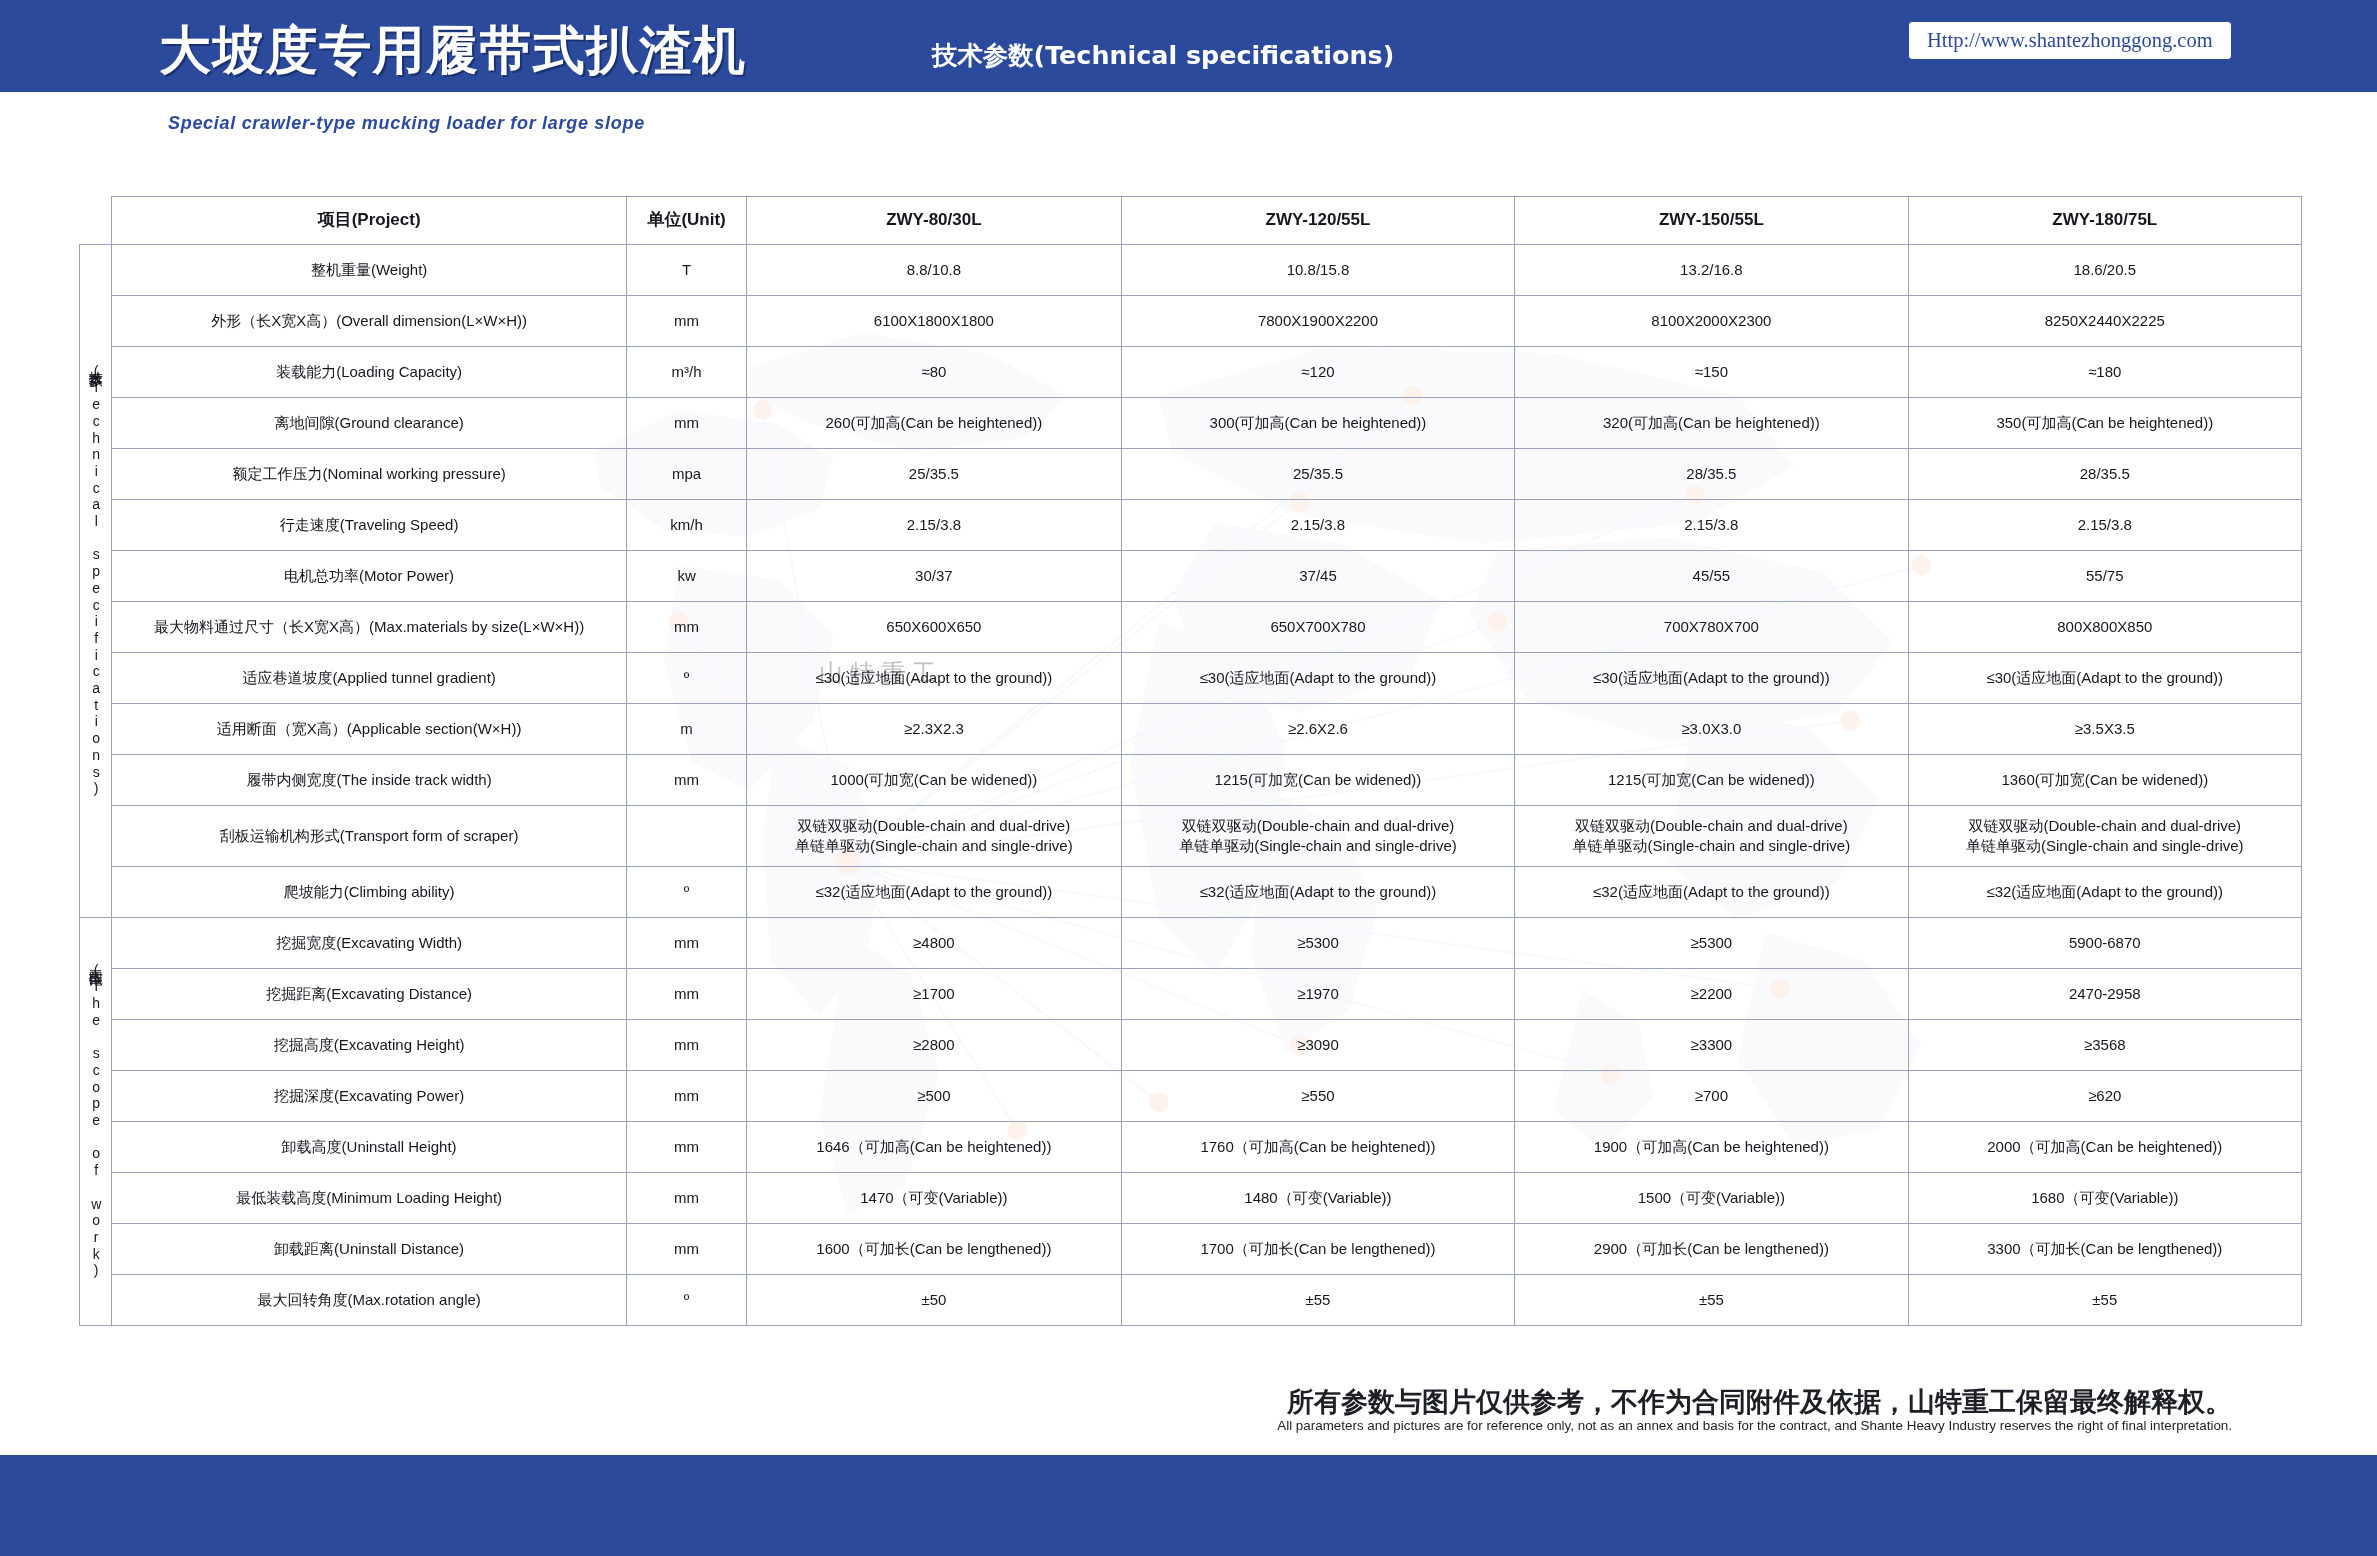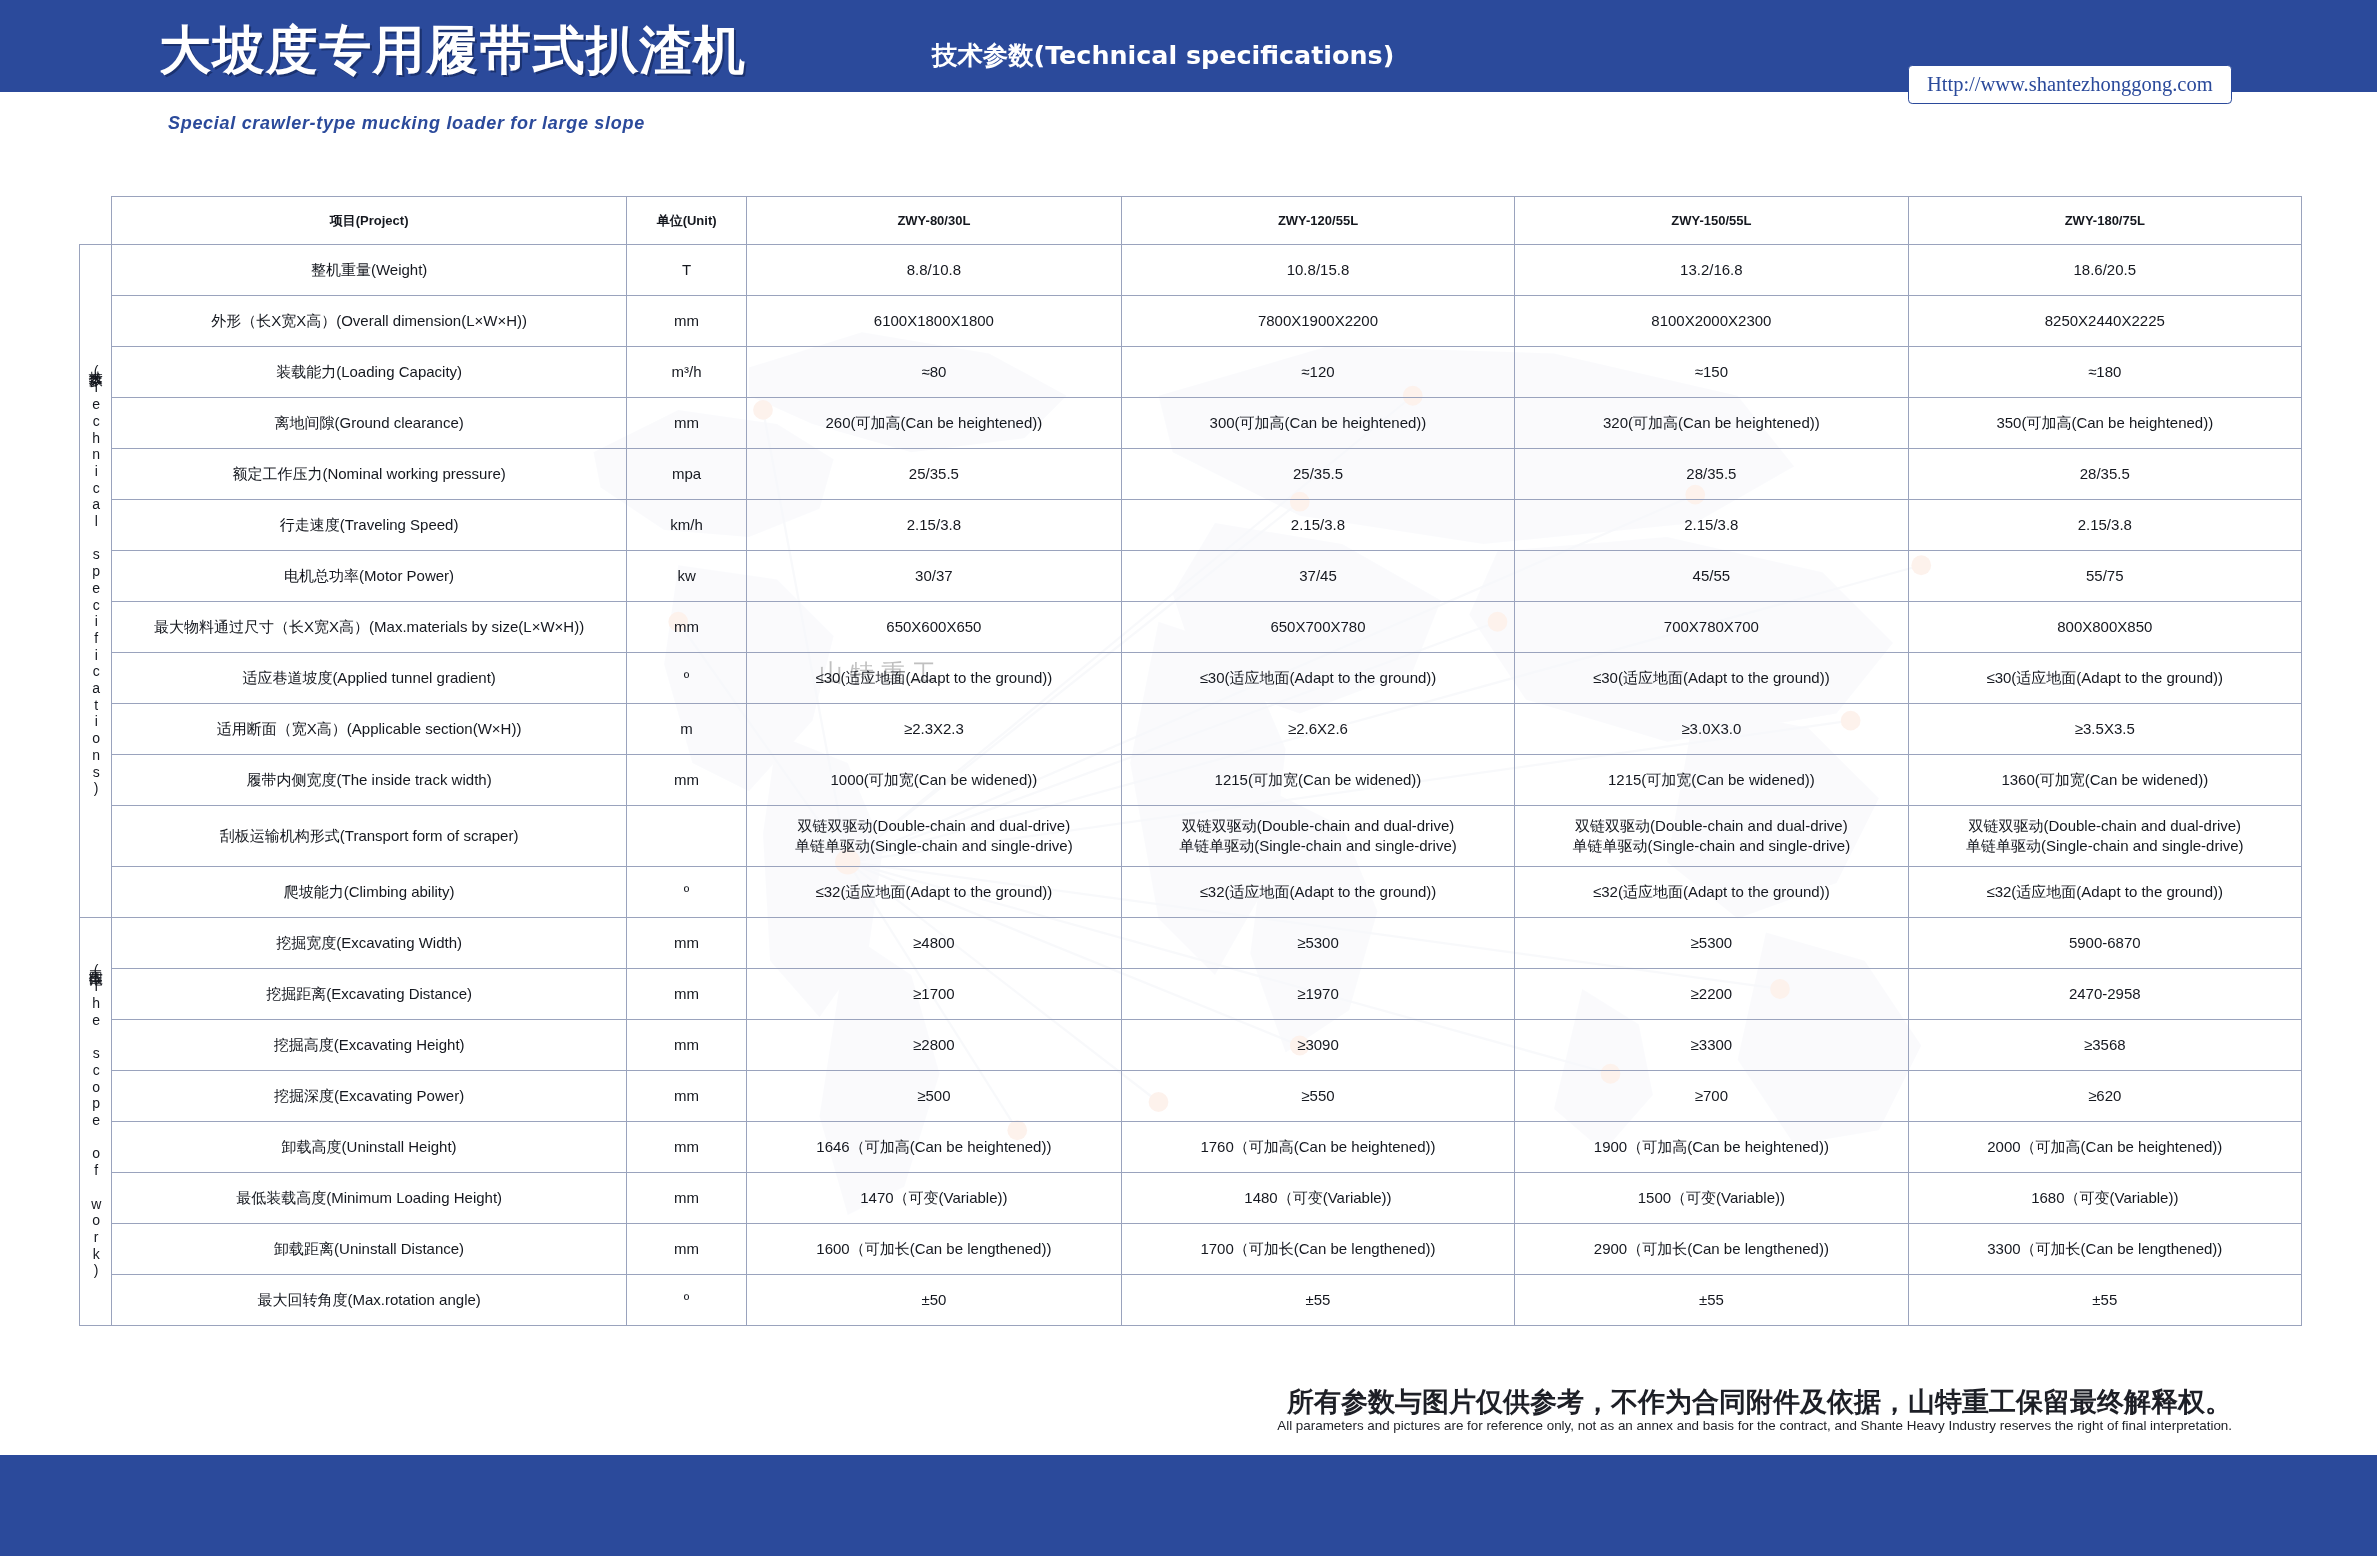--- a/index.html
+++ b/index.html
@@ -55,21 +55,20 @@
     position: absolute;
     right: 145px; top: 21px;
     background: #ffffff;
     border: 1.4px solid #2b4a9b;
     border-radius: 4.2px;
     padding: 7px 18.4px;
     font-size: 20.5px;
     color: #2b4a9b;
     font-family: "Liberation Serif", serif;
     white-space: nowrap;
-    margin-top: 44px;
   }
 
   
   .map-bg {
     position: absolute;
     left: 424px; top: 198px;
     width: 1695px; height: 1130px;
     opacity: 0.30;
     pointer-events: none;
   }
@@ -101,21 +100,21 @@
     vertical-align: middle;
     font-size: 15px;
     color: #15181f;
     padding: 4.2px 2.8px;
     background: rgba(255,255,255,0.55);
     font-weight: normal;
     line-height: 1.35;
   }
   table.spec thead th {
     height: 48px;
-    font-size: 13px;
+    font-size: 17px;
     font-weight: bold;
     background: rgba(255,255,255,0.7);
   }
   td.rowhead {
     text-align: center;
     font-size: 15px;
     padding-left: 5.7px; padding-right: 5.7px;
   }
   tr.body-row td { height: 51px; }
   tr.tall td { height: 61px; }

